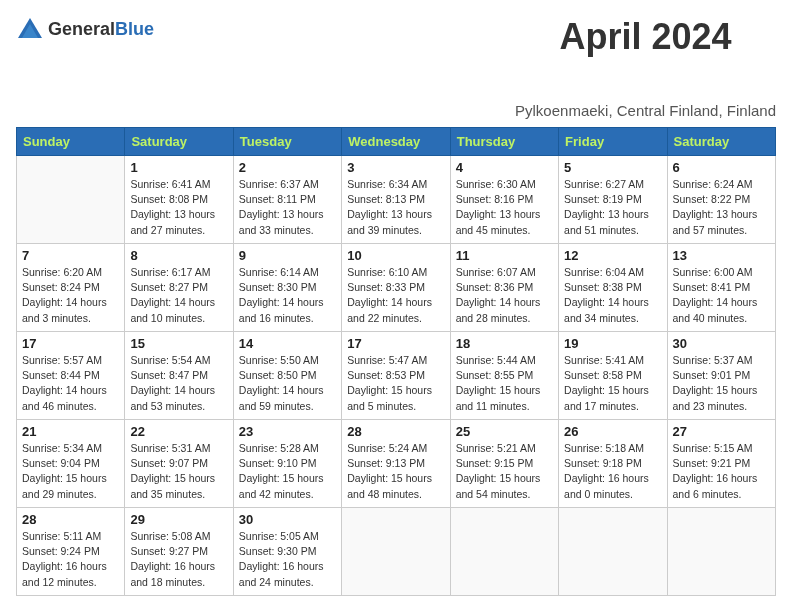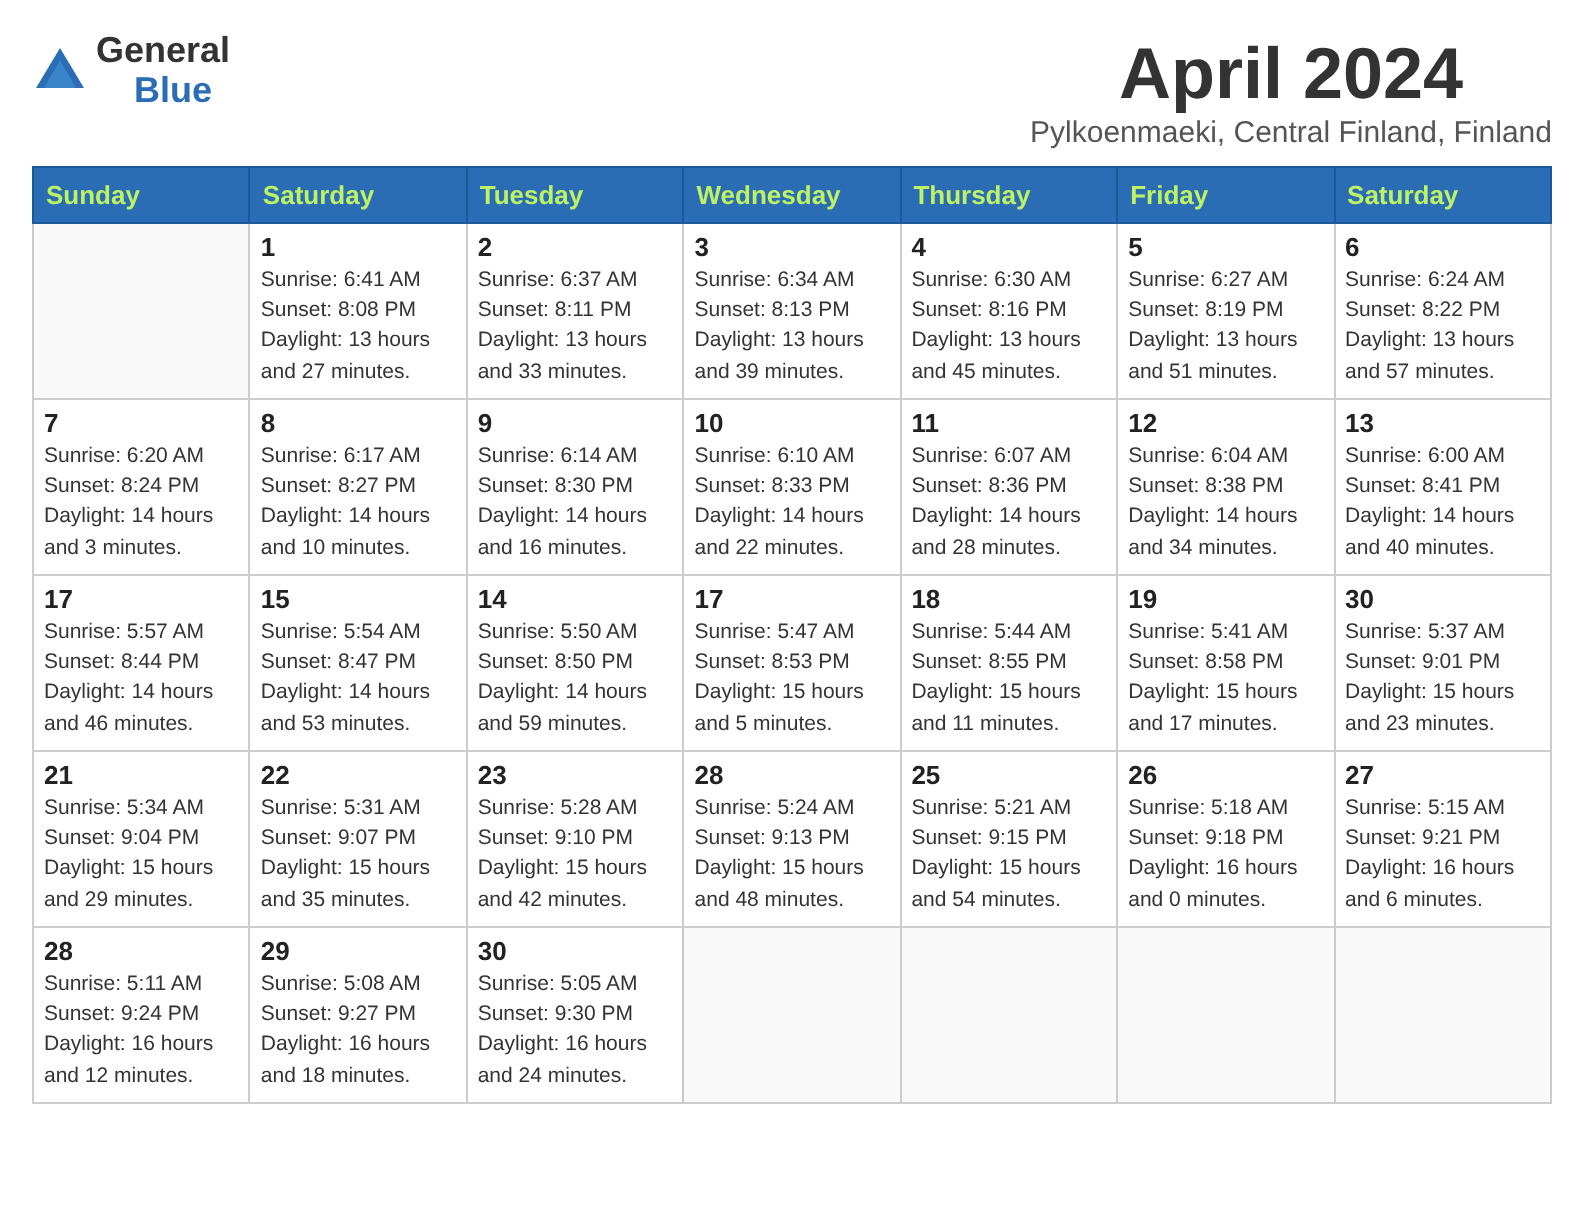--- a/index.html
+++ b/index.html
@@ -16,49 +16,49 @@
       justify-content: space-between;
       margin-bottom: 8px;
     }
     .logo {
       display: flex;
       align-items: center;
       gap: 4px;
     }
     .logo-text {
       display: flex;
-      flex-direction: column;
+      flex-direction: row;
       line-height: 1.1;
     }
     .logo-general {
       font-size: 18px;
       font-weight: bold;
       color: #333;
     }
     .logo-blue {
       font-size: 18px;
       font-weight: bold;
       color: #2a6db5;
-      margin-left: 19px;
     }
     .logo-icon {
       width: 28px;
       height: 28px;
     }
     .title-block {
       text-align: center;
     }
     .month-title {
       font-size: 36px;
       font-weight: bold;
       color: #333;
     }
     .location-title {
       font-size: 15px;
       color: #555;
+      margin-top: 44px;
     }
     .calendar {
       width: 100%;
       border-collapse: collapse;
       table-layout: fixed;
     }
     .calendar th {
       background-color: #2a6db5;
       color: #bef264;
       text-align: left;

